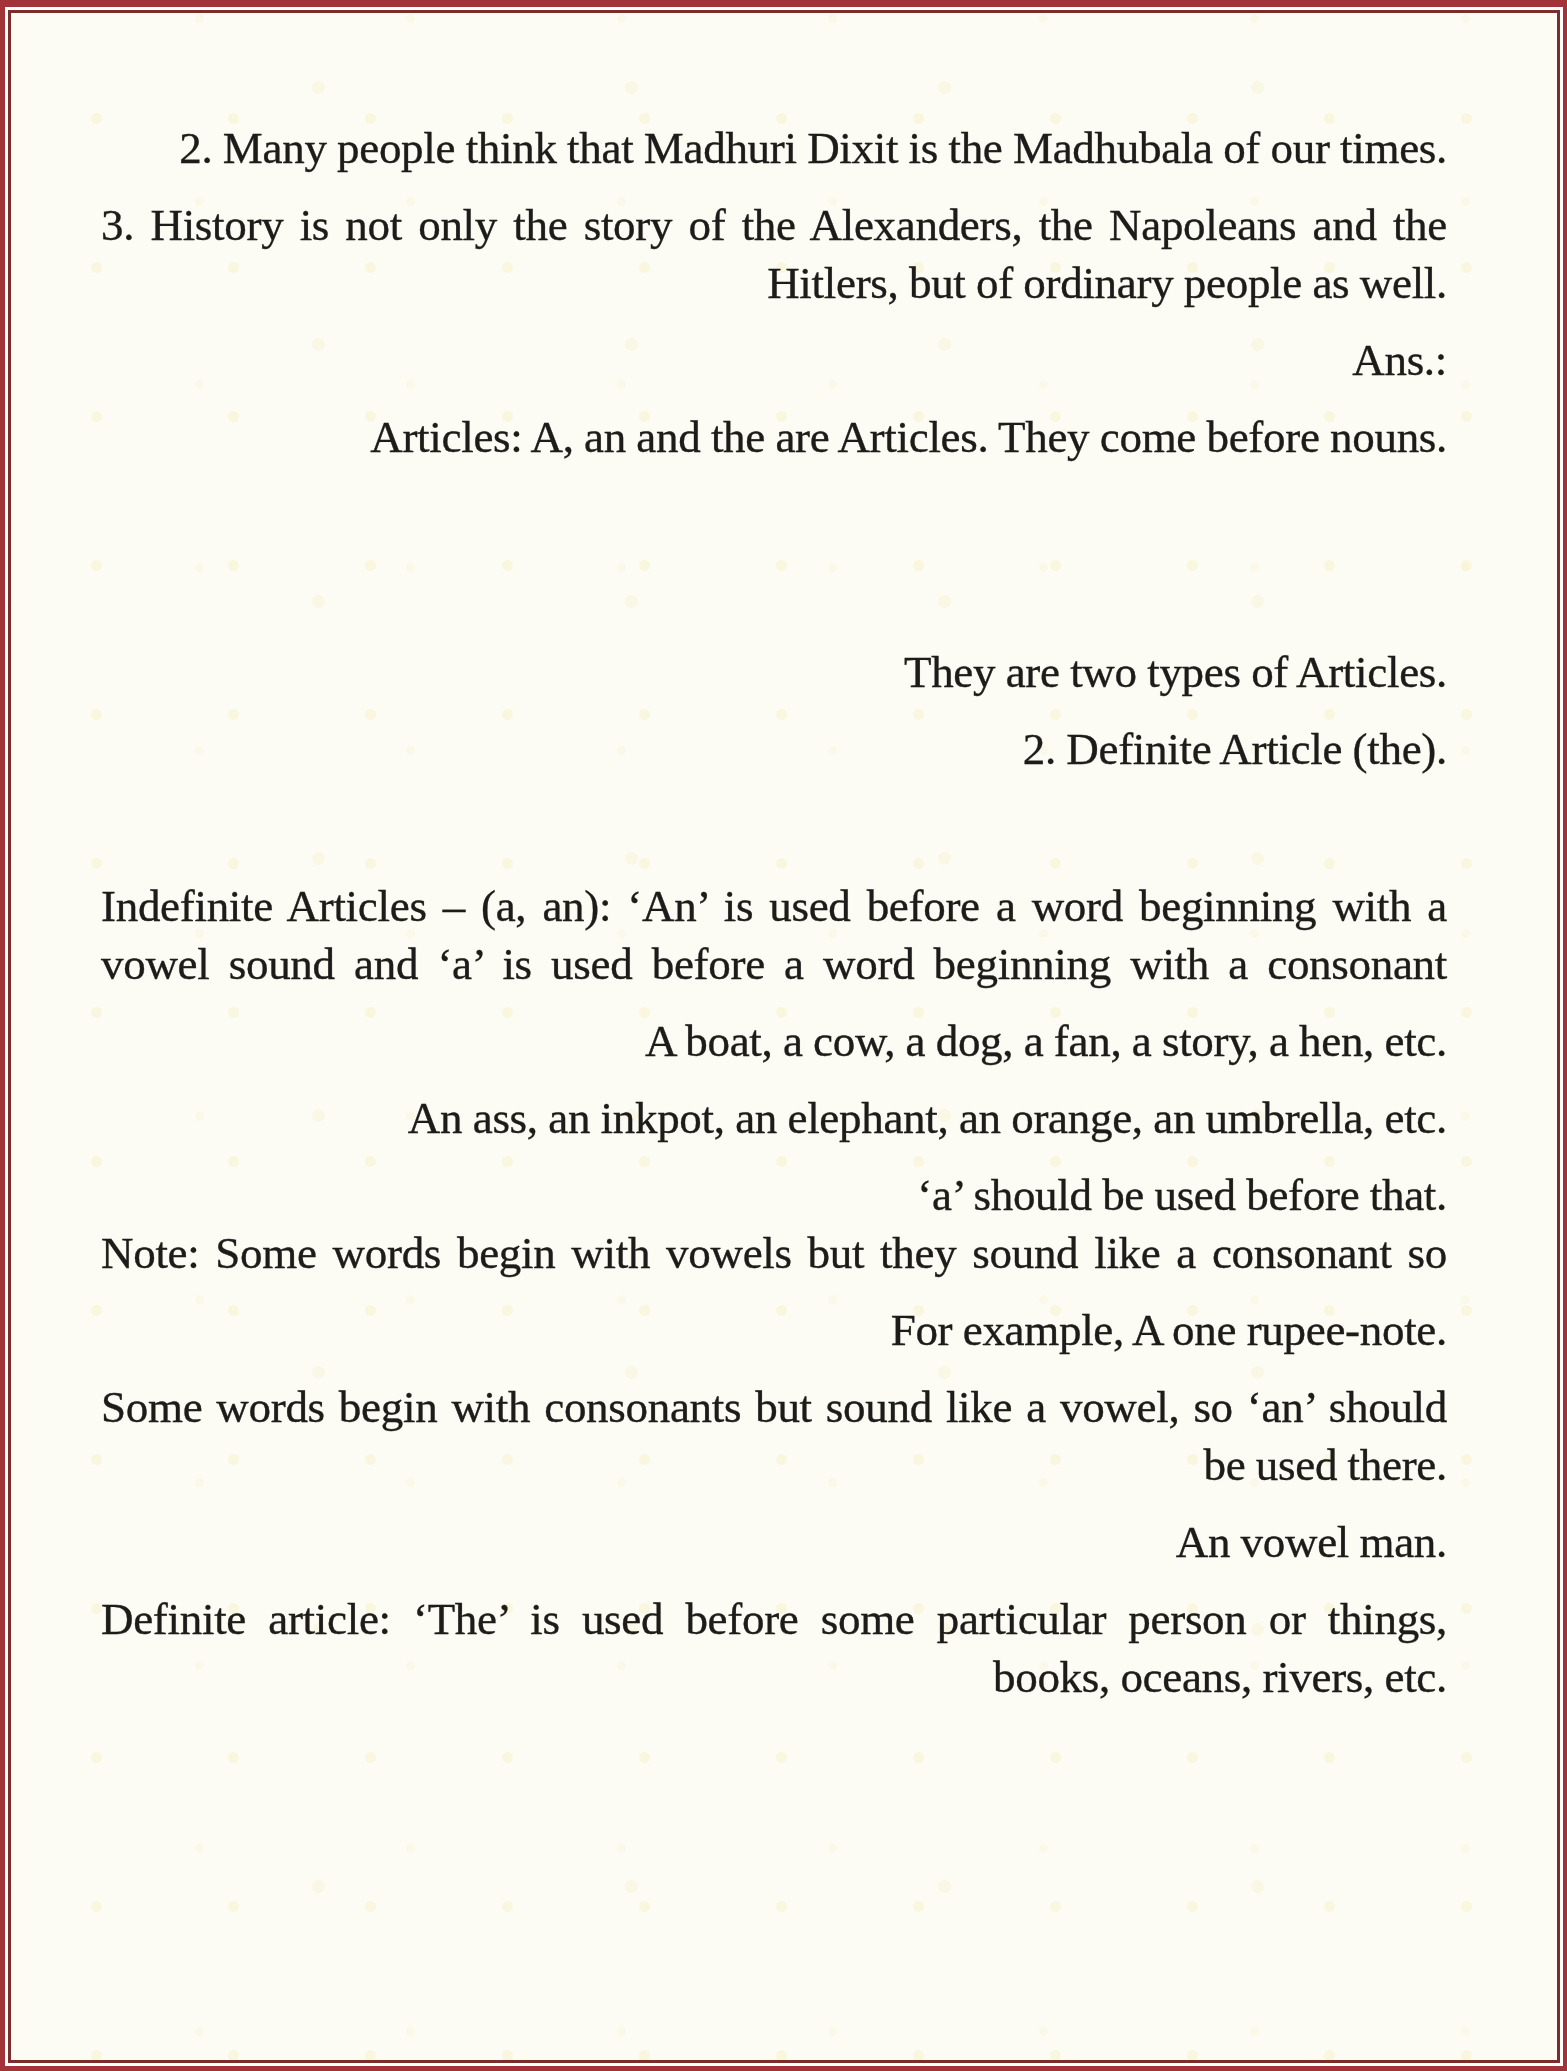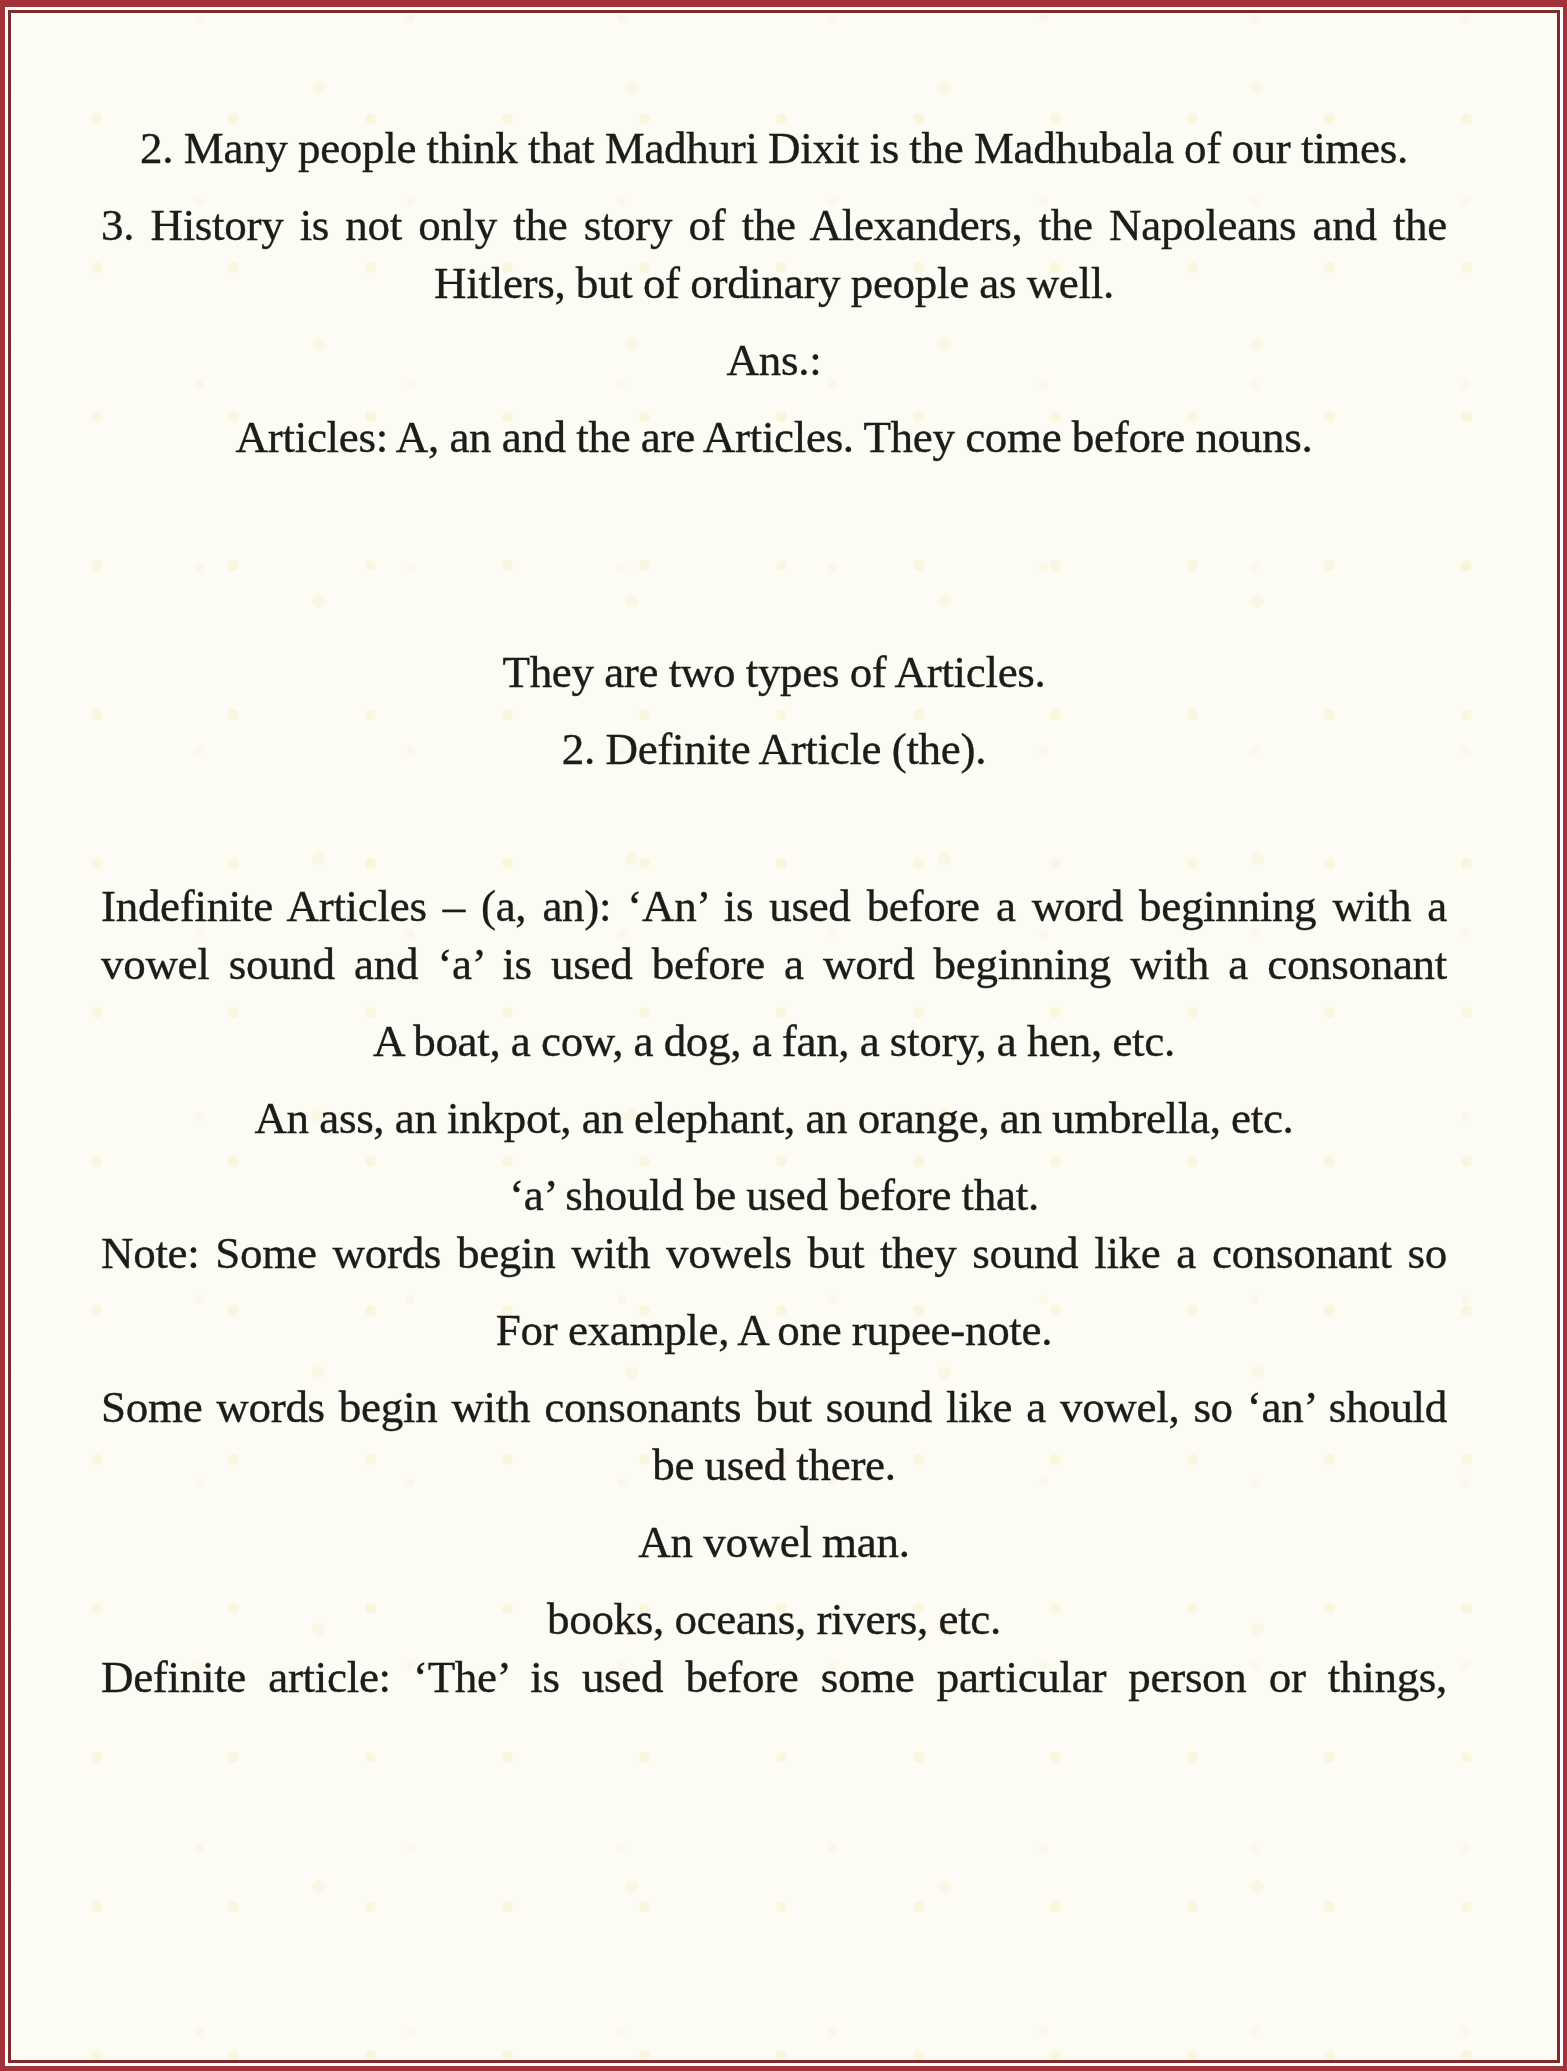--- a/index.html
+++ b/index.html
@@ -40,21 +40,21 @@
     word-spacing: -0.5px;
     color: #1d1c1a;
     -webkit-text-stroke: 0.3px #1d1c1a;
     text-shadow: 0 0 1px rgba(29, 28, 26, 0.25);
   }
   .content p {
     margin: 0 0 19px 0;
   }
   .pline {
     display: block;
-    text-align: center;
+    text-align: right;
   }
   
   .pline.stretch {
     text-align: justify;
     text-align-last: justify;
   }
   .spacer-large { height: 158px; }
   .spacer-small { height: 80px; }
 </style>
 </head>
@@ -118,18 +118,18 @@
     <p>
       <span class="pline stretch">Some words begin with consonants but sound like a vowel, so ‘an’ should</span>
       <span class="pline">be used there.</span>
     </p>
 
     <p>
       <span class="pline">An vowel man.</span>
     </p>
 
     <p>
+      <span class="pline stretch">Definite article: ‘The’ is used before some particular person or things,</span>
       <span class="pline">books, oceans, rivers, etc.</span>
-      <span class="pline stretch">Definite article: ‘The’ is used before some particular person or things,</span>
     </p>
 
   </div>
 </div>
 
 </body></html>

